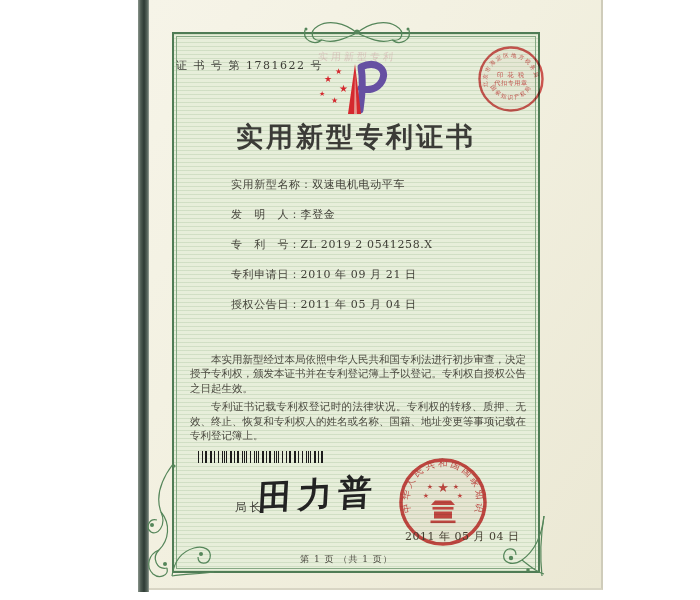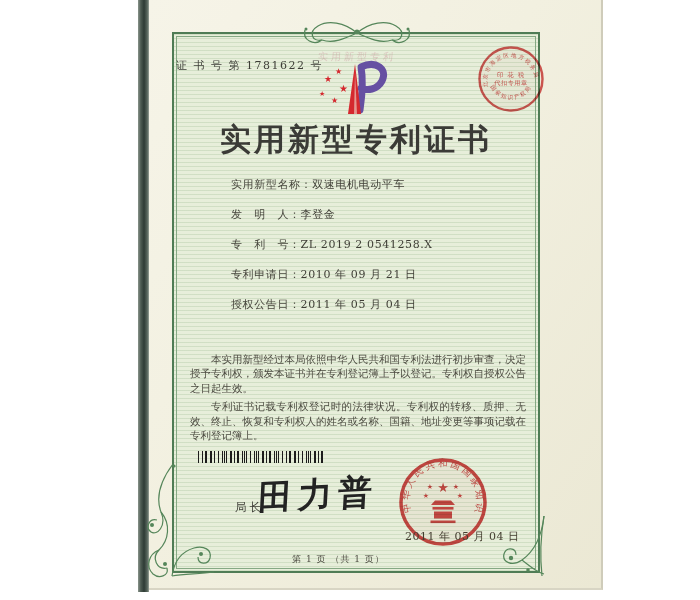--- a/index.html
+++ b/index.html
@@ -26,21 +26,21 @@
 
   svg{position:absolute;overflow:visible;}
   svg text{font-family:"DejaVu Serif","Liberation Serif",serif;}
 
   .cert-no{position:absolute;left:176px;top:58px;font-size:11px;letter-spacing:1.5px;color:#3d3d37;}
 
   .bleed{position:absolute;left:318px;top:50px;font-size:10px;letter-spacing:3px;
     color:rgba(193,110,130,.30);transform:skewX(-4deg);}
 
   .title{position:absolute;left:172px;top:119px;width:368px;text-align:center;
-    font-size:31px;font-weight:600;letter-spacing:3px;color:#3b3b37;}
+    font-size:27px;font-weight:600;letter-spacing:3px;color:#3b3b37;}
 
   .fields{position:absolute;left:197px;top:179px;width:336px;}
   .field{margin-bottom:18px;font-size:11px;line-height:12px;color:#46453c;letter-spacing:.6px;white-space:nowrap;margin-left:34px;}
   .field .lab{color:#46453c;}
   .field .val{color:#3f3e36;}
 
   .paras{position:absolute;left:186px;top:348px;width:344px;font-size:10.5px;
     line-height:14.4px;color:#4c4b41;text-align:justify;}
   .paras p{margin:4px;text-indent:21px;}
 
@@ -52,21 +52,21 @@
 
   .director{position:absolute;left:235px;top:500px;font-size:11.5px;letter-spacing:3px;color:#3c3c35;}
   .signature{position:absolute;left:258px;top:472px;font-size:34px;font-weight:700;color:#232323;
     letter-spacing:6px;transform:rotate(-3deg) skewX(-6deg);}
 
   .seal-bottom{position:absolute;left:396px;top:455px;width:94px;height:94px;mix-blend-mode:multiply;opacity:.92;}
   .seal-top{position:absolute;left:476px;top:44px;width:70px;height:70px;mix-blend-mode:multiply;opacity:.85;}
 
   .stamp-date{position:absolute;left:405px;top:529px;font-size:11px;letter-spacing:.5px;color:#433d2f;z-index:5;}
 
-  .page-num{position:absolute;left:166px;top:553px;width:345px;text-align:center;
+  .page-num{position:absolute;left:174px;top:553px;width:345px;text-align:center;
     font-size:9px;letter-spacing:1px;color:#4c4b41;}
 
   .logo{left:314px;top:60px;width:82px;height:58px;}
   .orn{color:#55865a;}
 </style>
 </head>
 <body>
 
 <div class="stage">
 

